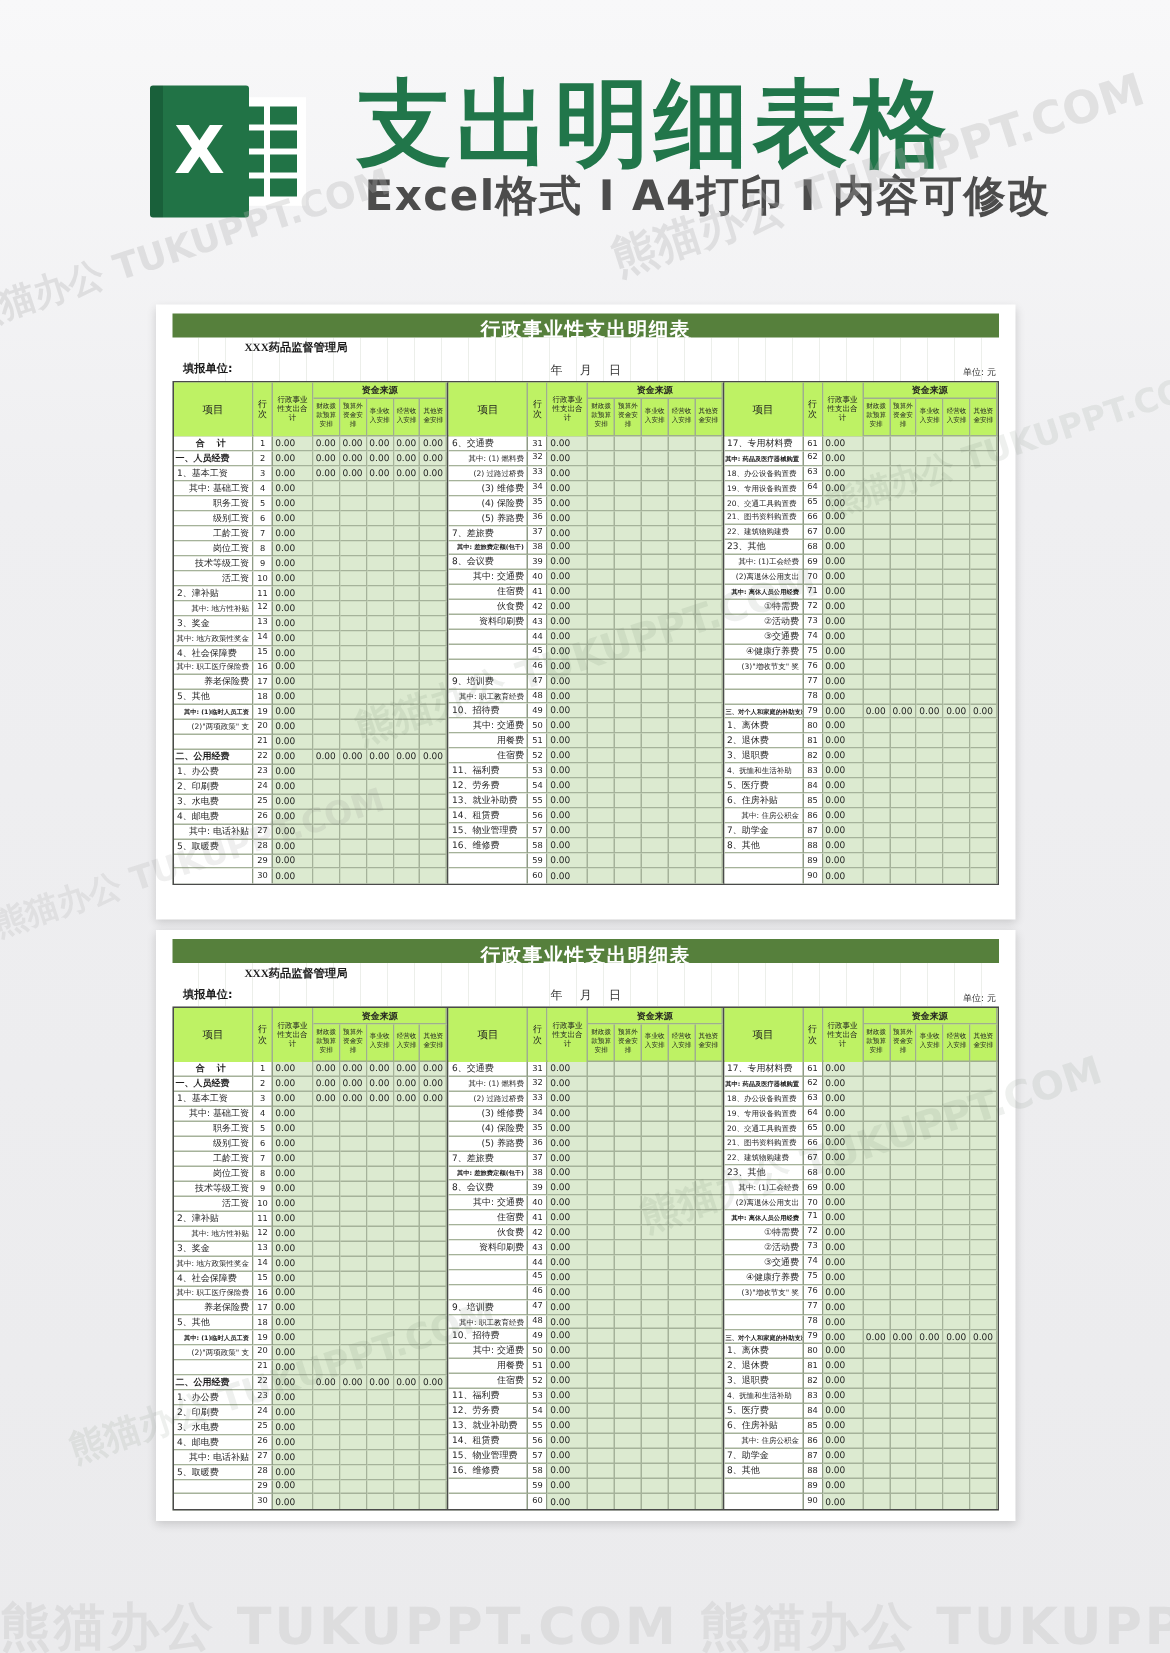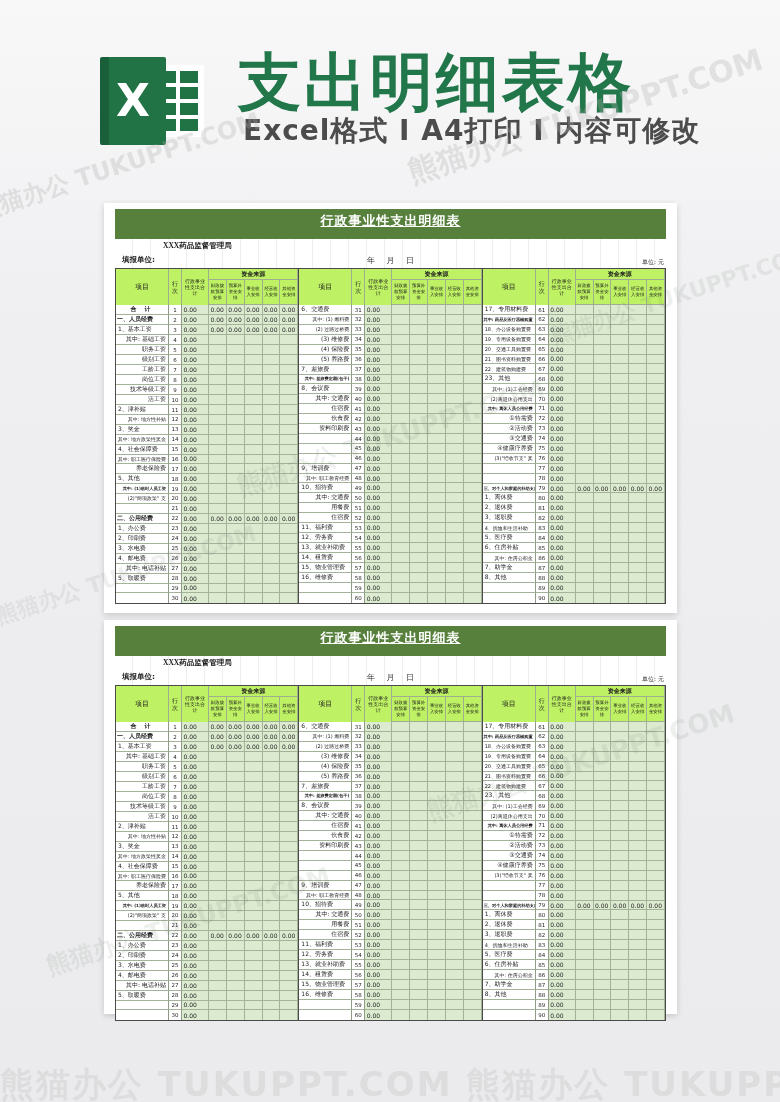--- a/index.html
+++ b/index.html
@@ -25,21 +25,21 @@
   .w4{left:230px;top:420px;font-size:26px;color:rgba(90,110,90,0.10);}
   .w5{left:-10px;top:560px;font-size:22px;color:rgba(120,120,120,0.12);}
   .w6{left:420px;top:745px;font-size:26px;color:rgba(90,110,90,0.10);}
   .w7{left:40px;top:905px;font-size:24px;color:rgba(90,110,90,0.10);}
   .wm-outline{position:absolute;left:0;bottom:-6px;width:780px;overflow:hidden;font-size:34px;font-weight:bold;letter-spacing:2px;white-space:nowrap;color:rgba(140,140,140,0.15);pointer-events:none;}
   
   .page{position:absolute;left:104px;width:573px;background:#fff;box-shadow:0 2px 6px rgba(0,0,0,0.16);}
   .page1{top:203px;height:410px;}
   .page2{top:620px;height:394px;}
   .sheet{position:absolute;left:11px;top:6px;width:551px;}
-  .sheet-title{height:30px;background:#56803c;color:#fff;font-size:13px;font-weight:bold;line-height:24px;text-align:center;text-decoration:underline;letter-spacing:1px;}
+  .sheet-title{height:16px;background:#56803c;color:#fff;font-size:13px;font-weight:bold;line-height:24px;text-align:center;text-decoration:underline;letter-spacing:1px;}
   .sheet-info{position:relative;height:29px;background:
      repeating-linear-gradient(90deg,transparent 0 17px,rgba(150,165,140,0.18) 17px 18px);}
   .info-label{position:absolute;left:7px;bottom:3px;font-size:7.5px;font-weight:bold;color:#1c1c1c;}
   .info-value{position:absolute;left:48px;bottom:17px;font-size:7.5px;font-weight:bold;color:#1c1c1c;font-family:Liberation Serif, serif;}
   .info-date{position:absolute;left:0;right:0;bottom:2px;text-align:center;font-size:8px;color:#333;word-spacing:9px;}
   .info-unit{position:absolute;right:2px;bottom:1px;font-size:6px;color:#333;}
   
   .sheet-grid{display:flex;border:1px solid #4a4a4a;background:#dcead0;}
   .group{width:183.66px;border-right:1px solid #4a4a4a;}
   .group:last-child{border-right:none;}

